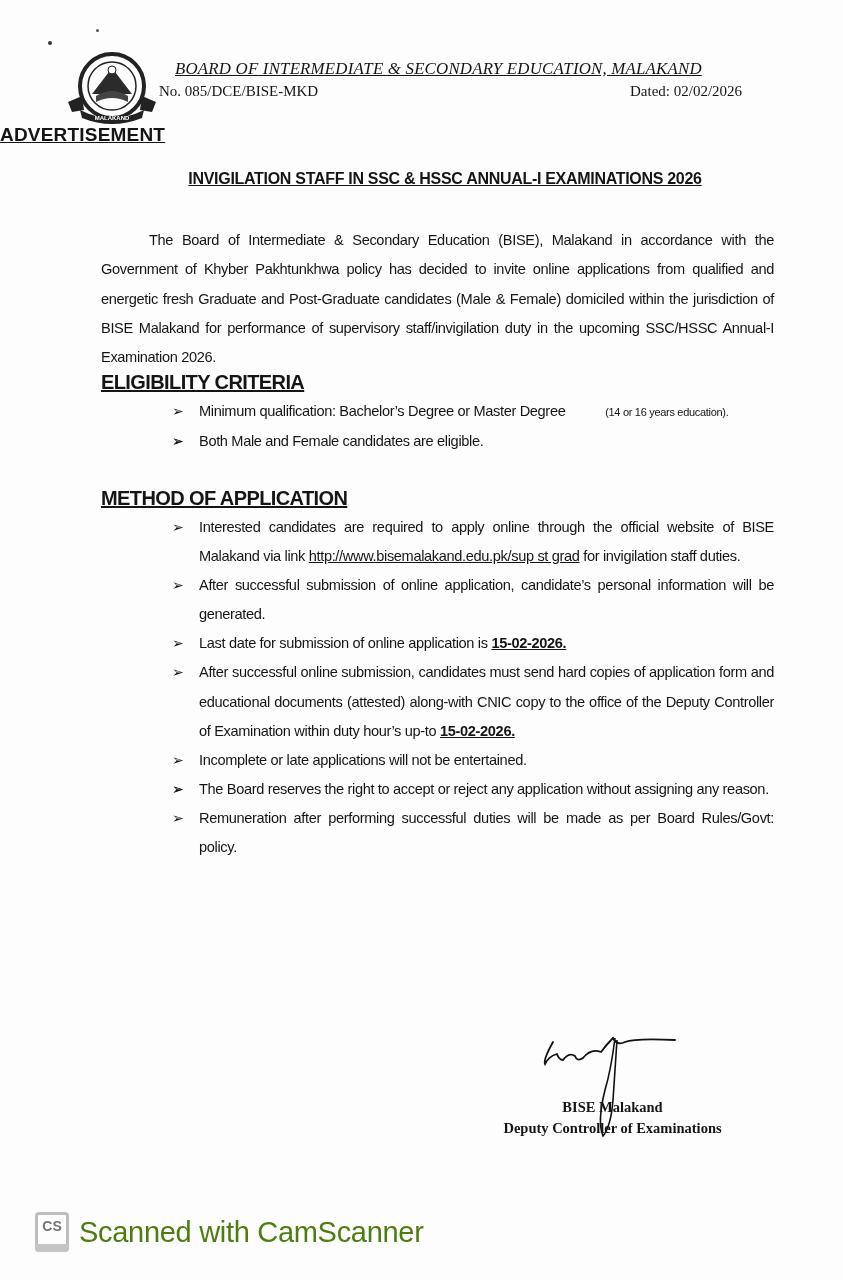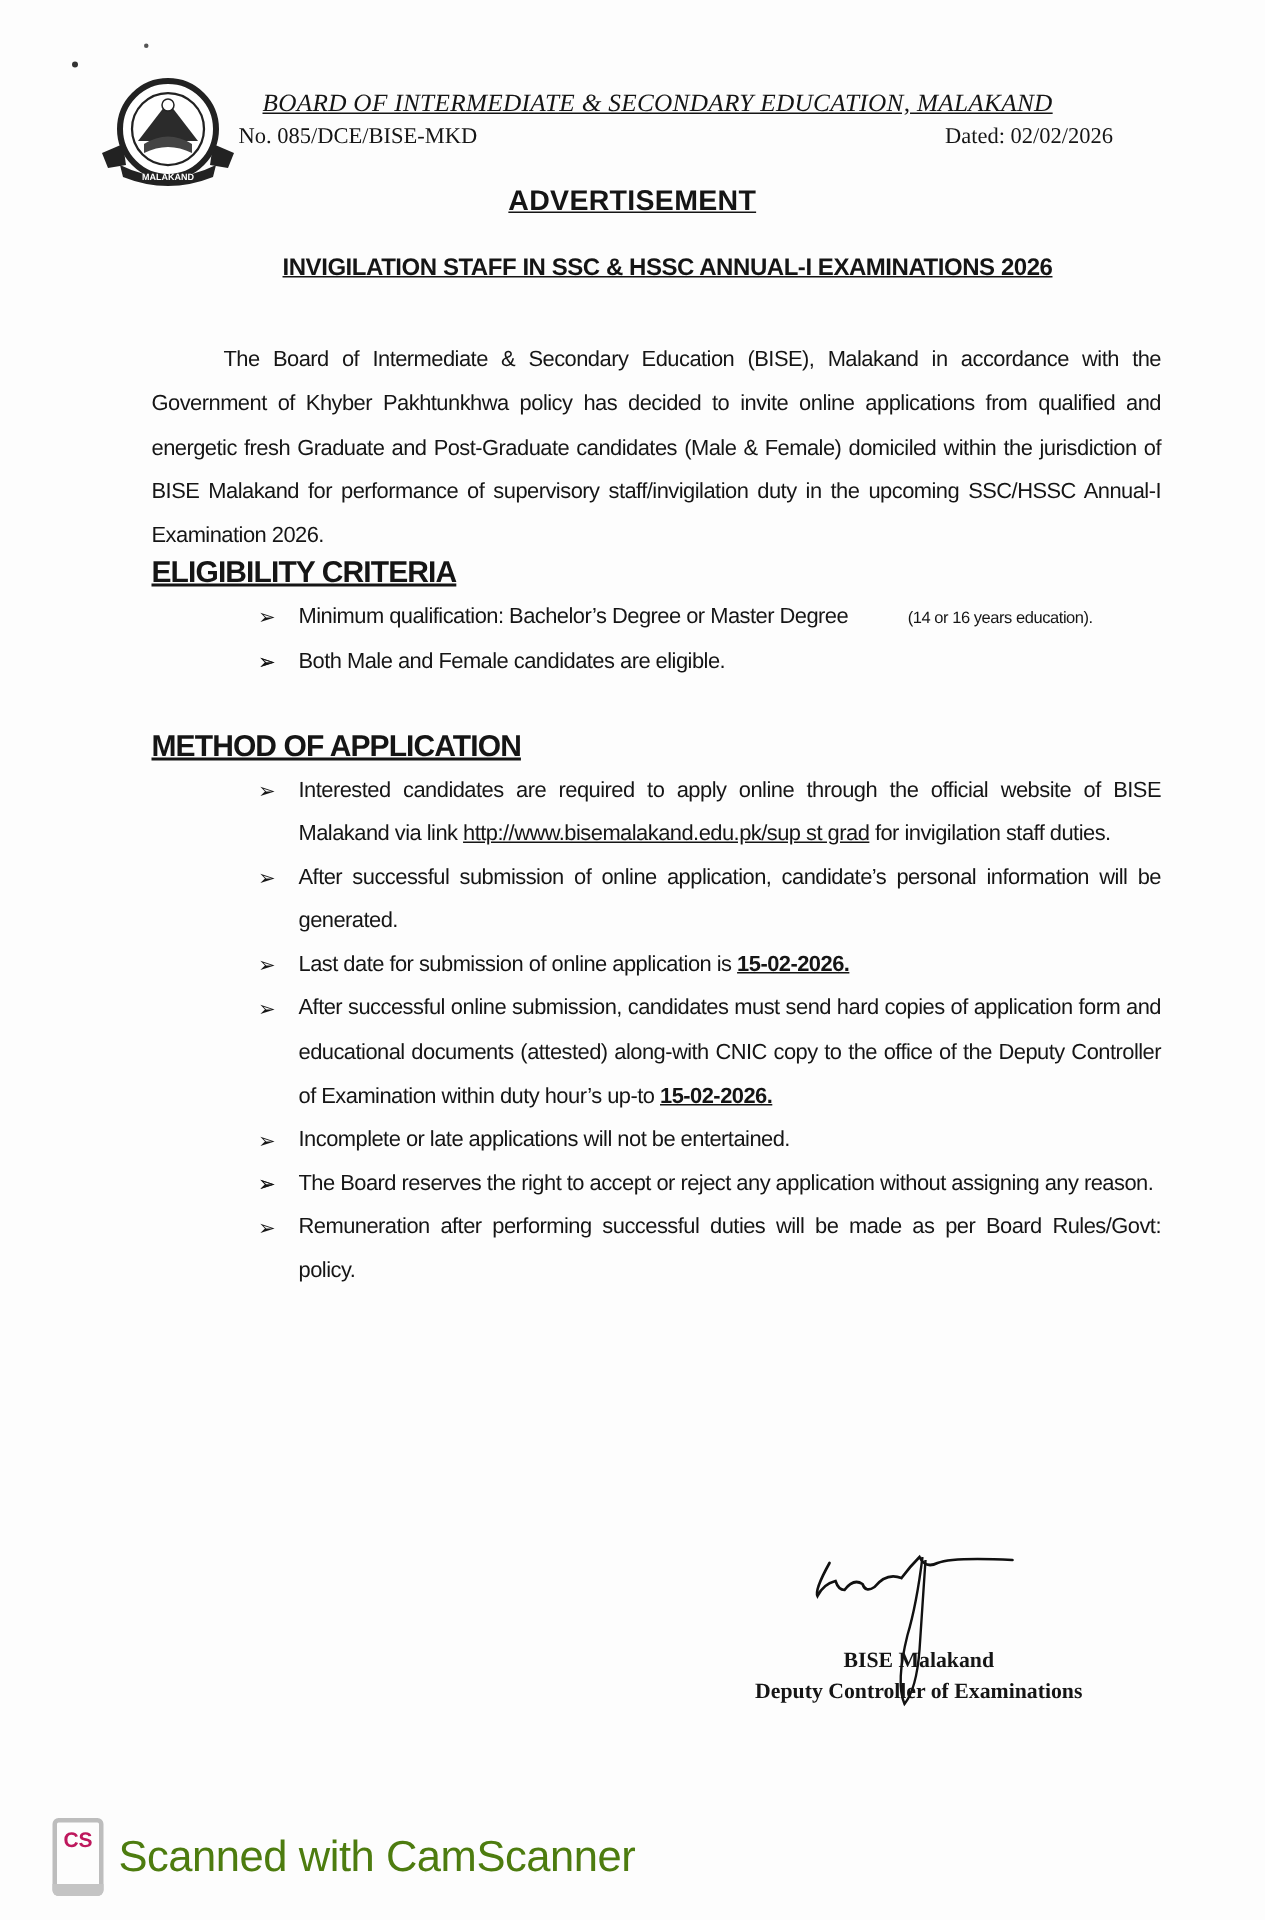--- a/index.html
+++ b/index.html
@@ -12,21 +12,21 @@
   .dot2 { left:96px; top:29px; width:3px; height:3px; background:#555; border-radius:50%; }
   .logo { left:66px; top:50px; width:92px; height:78px; }
   .board-name {
     left:175px; top:59px; font-family:"Liberation Serif", serif; font-style:italic;
     font-size:16.5px; text-decoration:underline; letter-spacing:0.2px; transform:scaleX(1.02);
     transform-origin:left; white-space:nowrap;
   }
   .ref-no { left:159px; top:83px; font-family:"Liberation Serif", serif; font-size:15px; }
   .dated { left:630px; top:83px; font-family:"Liberation Serif", serif; font-size:15px; }
   .adv-title {
-    left:0; width:843px; top:124px; text-align:center; font-weight:bold; font-size:19px;
+    left:0; width:843px; top:124px; font-weight:bold; font-size:19px;
     text-decoration:underline; font-family:"Liberation Sans Narrow","Liberation Sans", sans-serif; letter-spacing:0.2px;
   }
   .subject {
     left:100px; width:690px; top:168px; text-align:center; font-weight:bold; font-size:16px;
     line-height:21px; text-decoration:underline; letter-spacing:-0.3px;
   }
   .para {
     left:101px; width:673px; top:226px; font-size:14.6px; line-height:29.3px;
     text-align:justify; text-indent:48px; letter-spacing:-0.35px;
   }
@@ -41,22 +41,22 @@
   .method { left:172px; width:602px; top:513px; font-size:14.6px; line-height:29.1px; text-align:justify; letter-spacing:-0.35px; }
   .underline-bold { font-weight:bold; text-decoration:underline; }
   .link { text-decoration:underline; }
   .sign-block {
     left:480px; width:265px; top:1097px; text-align:center; font-family:"Liberation Serif", serif;
     font-weight:bold; font-size:14.5px; line-height:21px;
   }
   .signature { left:535px; top:1030px; width:150px; height:110px; }
   .watermark { left:35px; top:1212px; display:flex; align-items:center; gap:10px; color:#bfbfbf; }
   .cs-logo {
-    width:34px; height:52px; border:3px solid #bdbdbd; border-radius:4px; box-sizing:border-box;
-    font-weight:bold; font-size:14px; color:#be185d; display:flex; align-items:flex-start; justify-content:center;
+    width:34px; height:40px; border:3px solid #bdbdbd; border-radius:4px; box-sizing:border-box;
+    font-weight:bold; font-size:14px; color:#737373; display:flex; align-items:flex-start; justify-content:center;
     padding-top:3px; position:relative;
   }
   .cs-logo::after { content:""; position:absolute; left:-3px; right:-3px; bottom:-3px; height:8px; background:#c4c4c4; border-radius:0 0 4px 4px; }
   .cs-text { font-size:29px; color:#4d7c0f; letter-spacing:-0.3px; }
 </style>
 </head>
 <body>
 
 <div class="abs dot"></div>
 <div class="abs dot2"></div>

